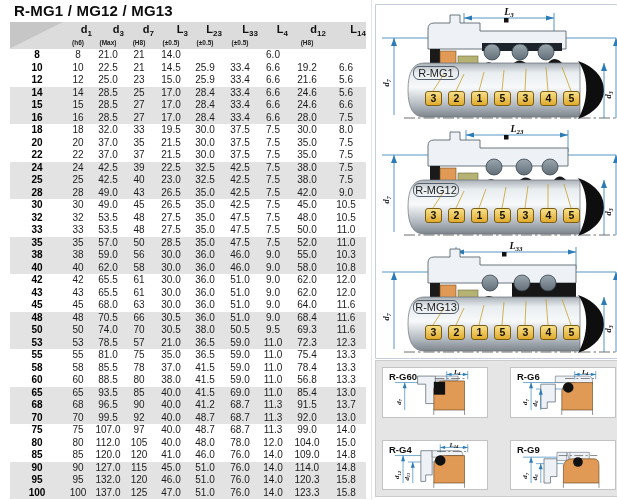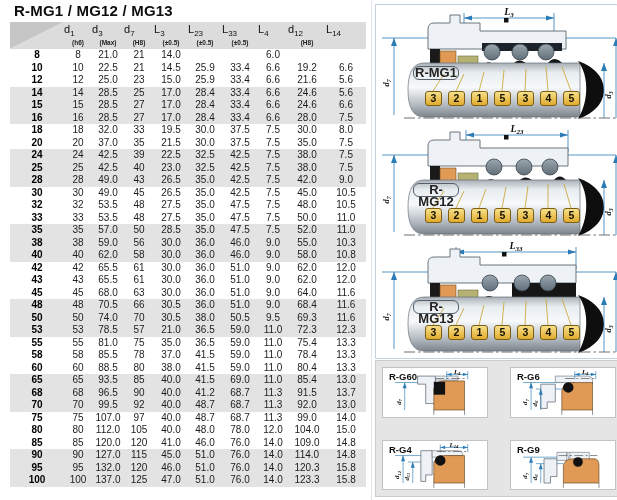--- a/index.html
+++ b/index.html
@@ -5,35 +5,35 @@
   html,body{margin:0;padding:0;background:#fff;}
   #page{position:relative;width:617px;height:500px;background:#fff;overflow:hidden;
         font-family:"Liberation Sans",sans-serif;color:#111;margin-left:10px;}
 
   
   #title{position:absolute;left:4px;top:2px;font-size:15px;font-weight:bold;letter-spacing:.2px;color:#0d0d0d;}
   #tablewrap{position:absolute;left:0;top:22px;width:358px;}
   table{border-collapse:collapse;table-layout:fixed;width:356px;}
   thead th{background:#dcdcdc;height:25px;vertical-align:top;padding:2px 0 0 0;font-weight:bold;}
   thead th.corner{background:linear-gradient(to bottom right,#c6c6c6 48%,#dcdcdc 50%);}
-  .sym{font-size:11px;line-height:11px;font-weight:normal;text-align:left;}
+  .sym{font-size:11px;line-height:11px;font-weight:bold;text-align:right;}
   .sym sub{font-size:8px;}
   .note{font-size:6.5px;line-height:8px;font-weight:bold;text-align:center;color:#222;}
   tbody td{height:12.5px;line-height:12.5px;font-size:10px;padding:0;text-align:center;color:#1c1c1c;}
   tbody td.size{font-weight:bold;color:#000;}
   tbody tr.shade td{background:#e3e3e3;}
 
   
   #diagrams{position:absolute;left:361px;top:0;width:256px;height:500px;border-left:1px solid #e2e6ec;}
   #main-box{position:absolute;left:3px;top:4px;width:248px;height:353px;background:#fff;
             border:1px solid #c4cfdd;border-radius:0 10px 0 0;}
   .dpanel{position:relative;width:246px;height:117px;}
   .dpanel svg{position:absolute;left:0;top:0;}
   .model-tag{position:absolute;left:37px;top:61px;width:44px;height:12px;border:1px solid #55606b;
-             border-radius:6px;font-size:13px;font-weight:bold;line-height:12px;text-align:center;
+             border-radius:6px;font-size:11px;font-weight:normal;line-height:12px;text-align:center;
              color:#222;background:transparent;}
   .chip-row{position:absolute;left:49px;top:86px;display:flex;gap:6px;}
   .chip{width:17px;height:15px;box-sizing:border-box;border:1px solid #7c5d14;border-radius:3px;
         background:linear-gradient(#f7e08a,#e0ab2e);font-size:10.5px;font-weight:bold;
         text-align:center;line-height:13px;color:#161200;}
 
   #detail-box{position:absolute;left:3px;top:360px;width:248px;height:137px;background:#e5e5e5;
               border:1px solid #cccccc;box-sizing:border-box;display:grid;
               grid-template-columns:1fr 1fr;grid-template-rows:1fr 1fr;gap:22px;padding:6px;}
   .dtl{position:relative;background:#fff;border:1px solid #c3c3c3;}
@@ -217,20 +217,32 @@
             <td>20</td>
             <td>37.0</td>
             <td>35</td>
             <td>21.5</td>
             <td>30.0</td>
             <td>37.5</td>
             <td>7.5</td>
             <td>35.0</td>
             <td>7.5</td>
           </tr>
+          <tr>
+            <td class="size">22</td>
+            <td>22</td>
+            <td>37.0</td>
+            <td>37</td>
+            <td>21.5</td>
+            <td>30.0</td>
+            <td>37.5</td>
+            <td>7.5</td>
+            <td>35.0</td>
+            <td>7.5</td>
+          </tr>
           <tr class="shade">
             <td class="size">24</td>
             <td>24</td>
             <td>42.5</td>
             <td>39</td>
             <td>22.5</td>
             <td>32.5</td>
             <td>42.5</td>
             <td>7.5</td>
             <td>38.0</td>
@@ -430,21 +442,21 @@
           </tr>
           <tr>
             <td class="size">60</td>
             <td>60</td>
             <td>88.5</td>
             <td>80</td>
             <td>38.0</td>
             <td>41.5</td>
             <td>59.0</td>
             <td>11.0</td>
-            <td>80.4</td>
+            <td>56.8</td>
             <td>13.3</td>
           </tr>
           <tr class="shade">
             <td class="size">65</td>
             <td>65</td>
             <td>93.5</td>
             <td>85</td>
             <td>40.0</td>
             <td>41.5</td>
             <td>69.0</td>

